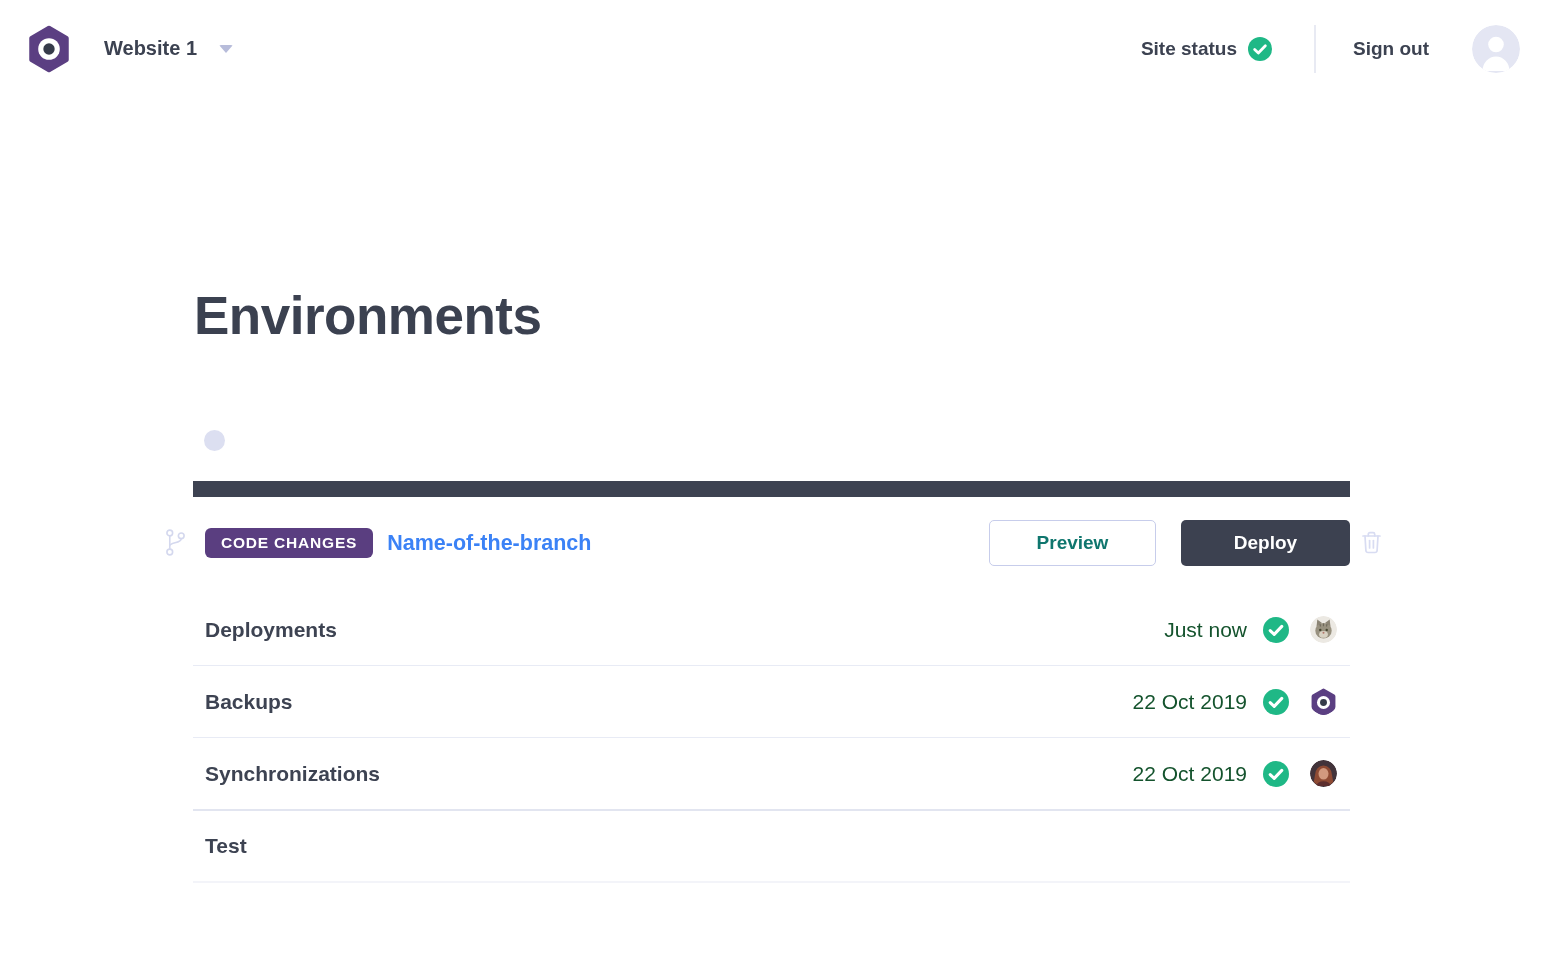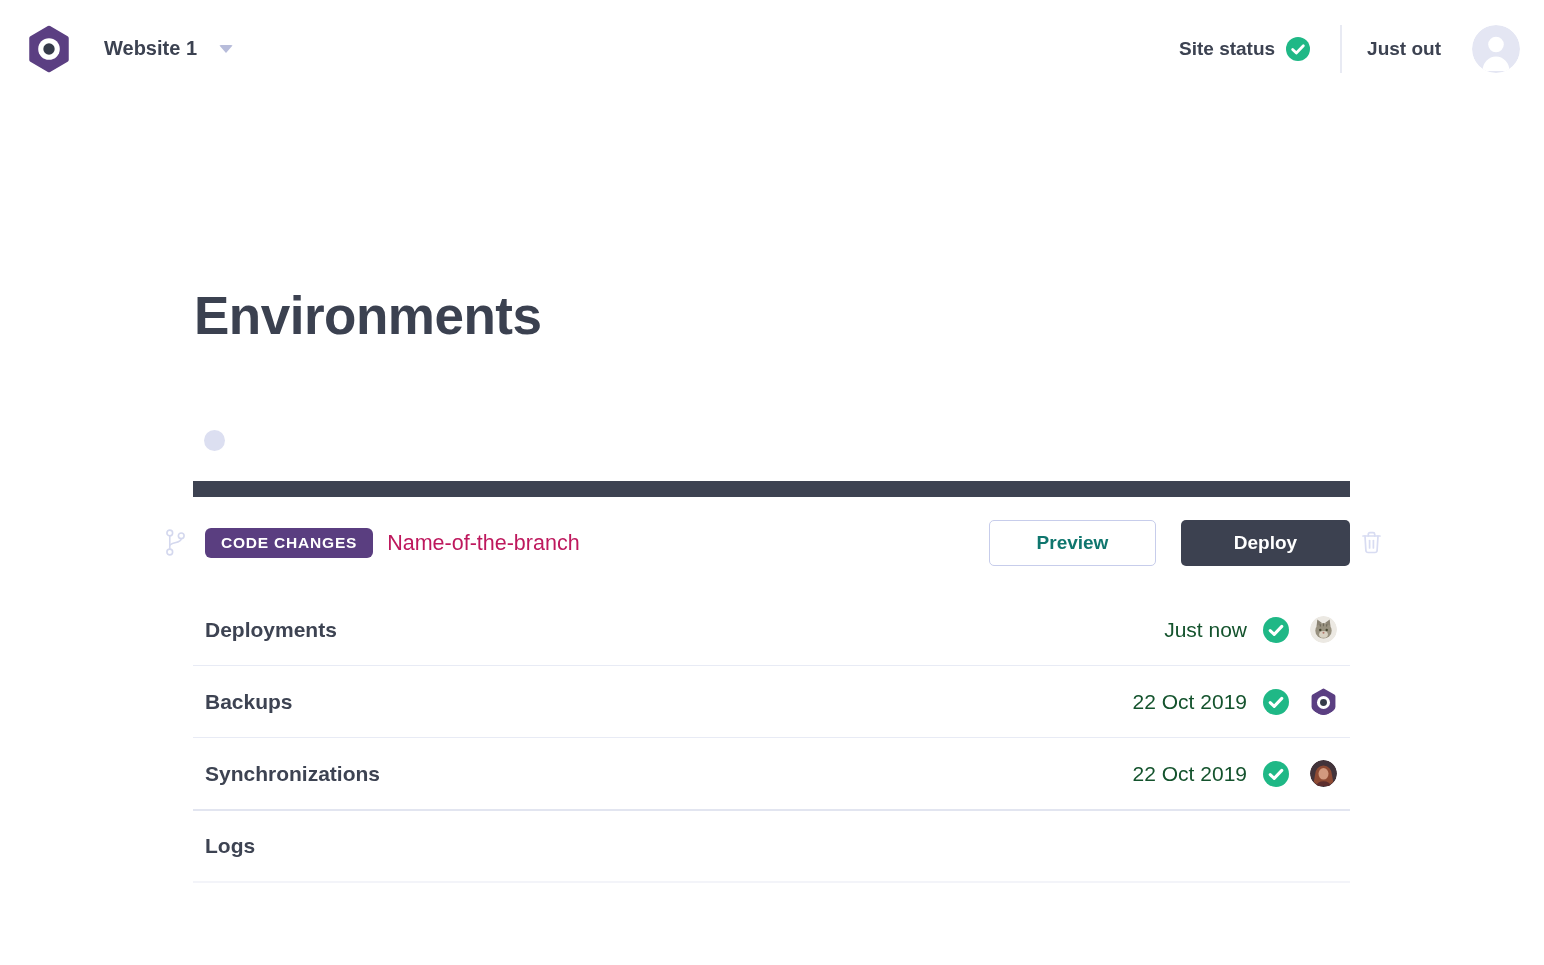--- a/index.html
+++ b/index.html
@@ -20,21 +20,21 @@
     background: #fff;
   }
   .brand { display: flex; align-items: center; cursor: pointer; gap: 9px; }
   .brand-logo { width: 44px; height: 48px; display: block; }
   .site-name { margin-left: 24px; font-size: 20px; font-weight: bold; color: #3c4251; }
   .chevron-down {
     margin-left: 13px; width: 0; height: 0;
     border-left: 7px solid transparent; border-right: 7px solid transparent;
     border-top: 8px solid #b7bcda; border-radius: 2px;
   }
-  .header-right { margin-left: auto; display: flex; align-items: center; }
+  .header-right { margin-left: auto; display: flex; align-items: center; gap: 12px; }
   .site-status { display: flex; align-items: center; cursor: pointer; }
   .site-status-label { font-size: 19px; font-weight: bold; color: #3c4251; }
   .status-check { width: 24px; height: 24px; margin-left: 11px; display: block; }
   .header-divider { width: 2px; height: 48px; background: #e8eaf3; margin: 0 25px 0 30px; }
   .sign-out { font-size: 19px; font-weight: bold; color: #3c4251; cursor: pointer; }
   .header-avatar {
     width: 48px; height: 48px; border-radius: 50%; overflow: hidden;
     margin-left: 31px; cursor: pointer;
   }
 
@@ -64,21 +64,21 @@
     position: absolute; top: 519px; left: 0; width: 100%; height: 48px;
     display: flex; align-items: center;
   }
   .git-branch-icon { position: absolute; left: -28px; top: 9px; display: block; }
   .code-badge {
     display: inline-flex; align-items: center;
     height: 30px; padding: 0 16px; margin-left: 12px;
     background: #5a3e80; border-radius: 6px;
     color: #ffffff; font-size: 15.5px; font-weight: bold; letter-spacing: 0.8px;
   }
-  .branch-name { margin-left: 14px; font-size: 21.5px; font-weight: normal; color: #be185d; }
+  .branch-name { margin-left: 14px; font-size: 21.5px; font-weight: bold; color: #3b82f6; }
   .branch-actions { margin-left: auto; display: flex; align-items: center; }
   .btn {
     height: 46px; border-radius: 5px; font-size: 19px; font-weight: bold;
     font-family: inherit; cursor: pointer; display: inline-flex;
     align-items: center; justify-content: center;
   }
   .btn-preview {
     width: 167px; background: #ffffff; color: #0f766e;
     border: 1.5px solid #c7cdeb;
   }
@@ -127,21 +127,21 @@
     <div class="site-status">
       <span class="site-status-label">Site status</span>
       <span>
         <svg class="status-check" viewBox="0 0 26 26">
           <circle cx="13" cy="13" r="13" fill="#1fb886"></circle>
           <path d="M7.2 13.6 L11.2 17.4 L18.8 9.4" stroke="#ffffff" stroke-width="3" fill="none" stroke-linecap="round" stroke-linejoin="round"></path>
         </svg>
       </span>
     </div>
     <div class="header-divider"></div>
-    <span class="sign-out">Just out</span>
+    <span class="sign-out">Sign out</span>
     <div class="header-avatar">
       <svg viewBox="0 0 48 48" width="48" height="48">
         <circle cx="24" cy="24" r="24" fill="#e4e6f3"></circle>
         <circle cx="24" cy="19.5" r="7.8" fill="#ffffff"></circle>
         <path d="M10.5 46 a13.5 14.5 0 0 1 27 0 Z" fill="#ffffff"></path>
       </svg>
     </div>
   </div>
 </div>
 
@@ -246,20 +246,20 @@
             <circle cx="13.5" cy="13.5" r="13.5" fill="#42333a"></circle>
             <path d="M5 15 a8.5 9.5 0 0 1 17 0 l1.2 7 a13.5 13.5 0 0 1 -19.4 0 Z" fill="#8e4a33"></path>
             <ellipse cx="13.5" cy="13.8" rx="5" ry="5.8" fill="#d2997e"></ellipse>
             <path d="M6 26 a7.8 6.5 0 0 1 15 0 Z" fill="#5c2e2e"></path>
           </svg>
         </span>
       </span>
     </div>
 
     <div class="env-row sep-faint">
-      <span class="row-label">Logs</span>
+      <span class="row-label">Test</span>
       <span class="row-right">
         <span class="row-time"></span>
       </span>
     </div>
 
   </div>
 </div>
 
 </body></html>

